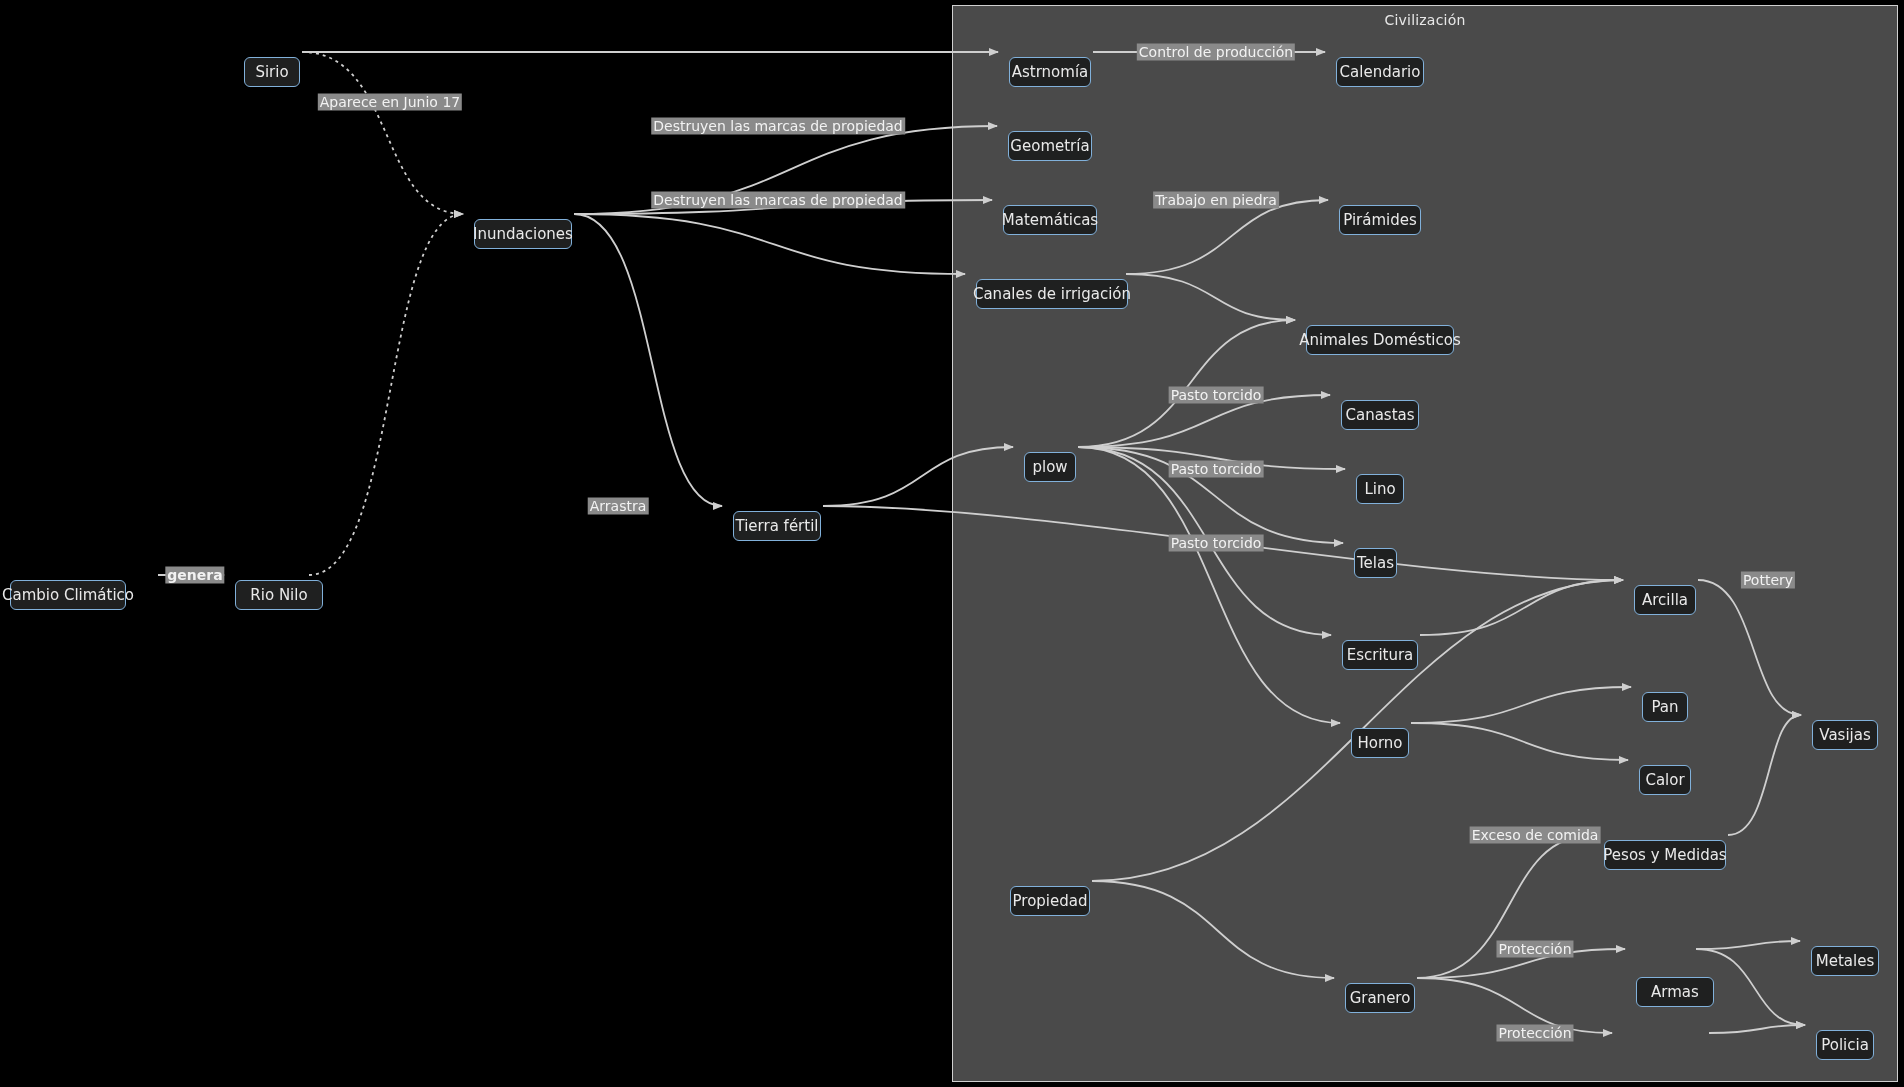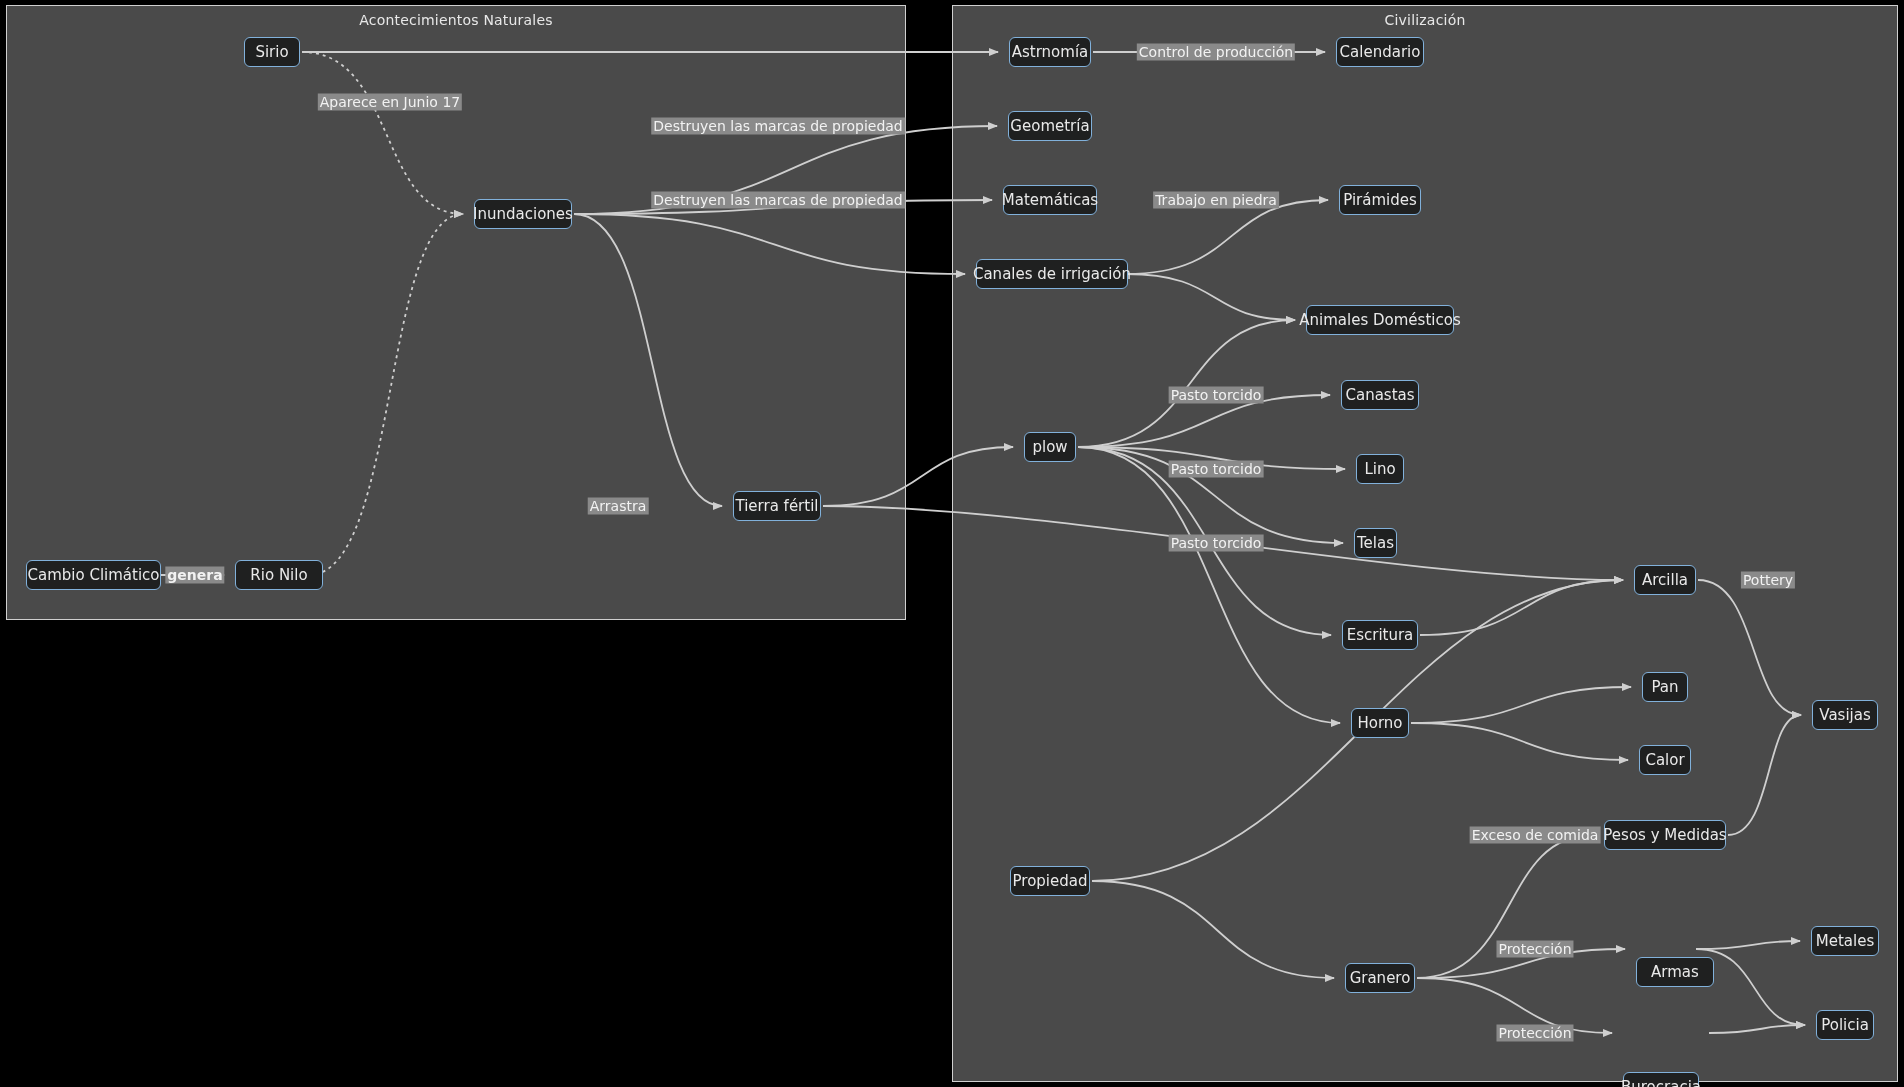--- a/index.html
+++ b/index.html
@@ -6,33 +6,30 @@
   body{width:1904px;height:1087px;overflow:hidden;font-family:"DejaVu Sans","Liberation Sans",sans-serif;}
   #stage{position:relative;width:1904px;height:1087px;background:#000;}
   svg#wires{position:absolute;left:0;top:0;width:1904px;height:1087px;overflow:visible;}
 
   .cluster{position:absolute;background:#4a4a4a;border:1px solid #d0d0d0;box-sizing:border-box;}
   .cluster-title{position:absolute;left:0;right:0;top:6px;text-align:center;color:#e8e8e8;
       font-size:14px;letter-spacing:.2px;}
 
   .node{position:absolute;background:#1f2020;border:1.4px solid #81b1db;border-radius:6px;
       color:#e9e9e9;font-size:15px;line-height:1;display:flex;align-items:center;justify-content:center;
-      padding:8px 10px;height:30px;box-sizing:border-box;white-space:nowrap;}
+      padding:8px 10px;height:30px;box-sizing:border-box;white-space:nowrap;margin-top:20px;}
 
   .elabel{position:absolute;background:#8a8a8a;color:#f2f2f2;font-size:14px;line-height:17px;
       padding:0 2px;white-space:nowrap;transform:translate(-50%,-50%);}
 </style>
 </head>
 <body>
 
 <div id="stage">
 
-  <div class="cluster" id="cluster-natural" style="left: 6px; top: 5px; width: 900px; height: 615px;">
-    <div class="cluster-title">Acontecimientos Naturales</div>
-  </div>
   <div class="cluster" id="cluster-civil" style="left: 952px; top: 5px; width: 946px; height: 1077px;">
     <div class="cluster-title">Civilización</div>
   </div>
 
   <svg id="wires" viewBox="0 0 1904 1087">
     <defs>
       <marker id="ah" markerWidth="10" markerHeight="10" refX="9" refY="4" orient="auto" markerUnits="userSpaceOnUse">
         <path d="M0,0 L10,4 L0,8 z" fill="#cfcfcf"></path>
       </marker>
     </defs>
@@ -69,21 +66,21 @@
         <path d="M 1696,949 C 1760.9,949 1749.1,1025 1805,1025" marker-end="url(#ah)"></path>
         <path d="M 1709,1033 C 1766.75,1033 1756.25,1025 1805,1025" marker-end="url(#ah)"></path>
         <path d="M 1728,835 C 1773.1,835 1764.9,715 1801,715" marker-end="url(#ah)"></path>
       </g>
   </svg>
 
   <div id="node-layer">
       <div class="node" style="width: 56px; left: 244px; top: 37px;">Sirio</div>
       <div class="node" style="width: 98px; left: 474px; top: 199px;">Inundaciones</div>
       <div class="node" style="width: 88px; left: 733px; top: 491px;">Tierra fértil</div>
-      <div class="node" style="width: 135px; left: 26px; top: 560px;">Cambio Climático</div>
+      <div class="node" style="width: 116px; left: 10px; top: 560px;">Cambio Climático</div>
       <div class="node" style="width: 88px; left: 235px; top: 560px;">Rio Nilo</div>
       <div class="node" style="width: 82px; left: 1009px; top: 37px;">Astrnomía</div>
       <div class="node" style="width: 88px; left: 1336px; top: 37px;">Calendario</div>
       <div class="node" style="width: 84px; left: 1008px; top: 111px;">Geometría</div>
       <div class="node" style="width: 94px; left: 1003px; top: 185px;">Matemáticas</div>
       <div class="node" style="width: 82px; left: 1339px; top: 185px;">Pirámides</div>
       <div class="node" style="width: 152px; left: 976px; top: 259px;">Canales de irrigación</div>
       <div class="node" style="width: 148px; left: 1306px; top: 305px;">Animales Domésticos</div>
       <div class="node" style="width: 52px; left: 1024px; top: 432px;">plow</div>
       <div class="node" style="width: 78px; left: 1341px; top: 380px;">Canastas</div>

